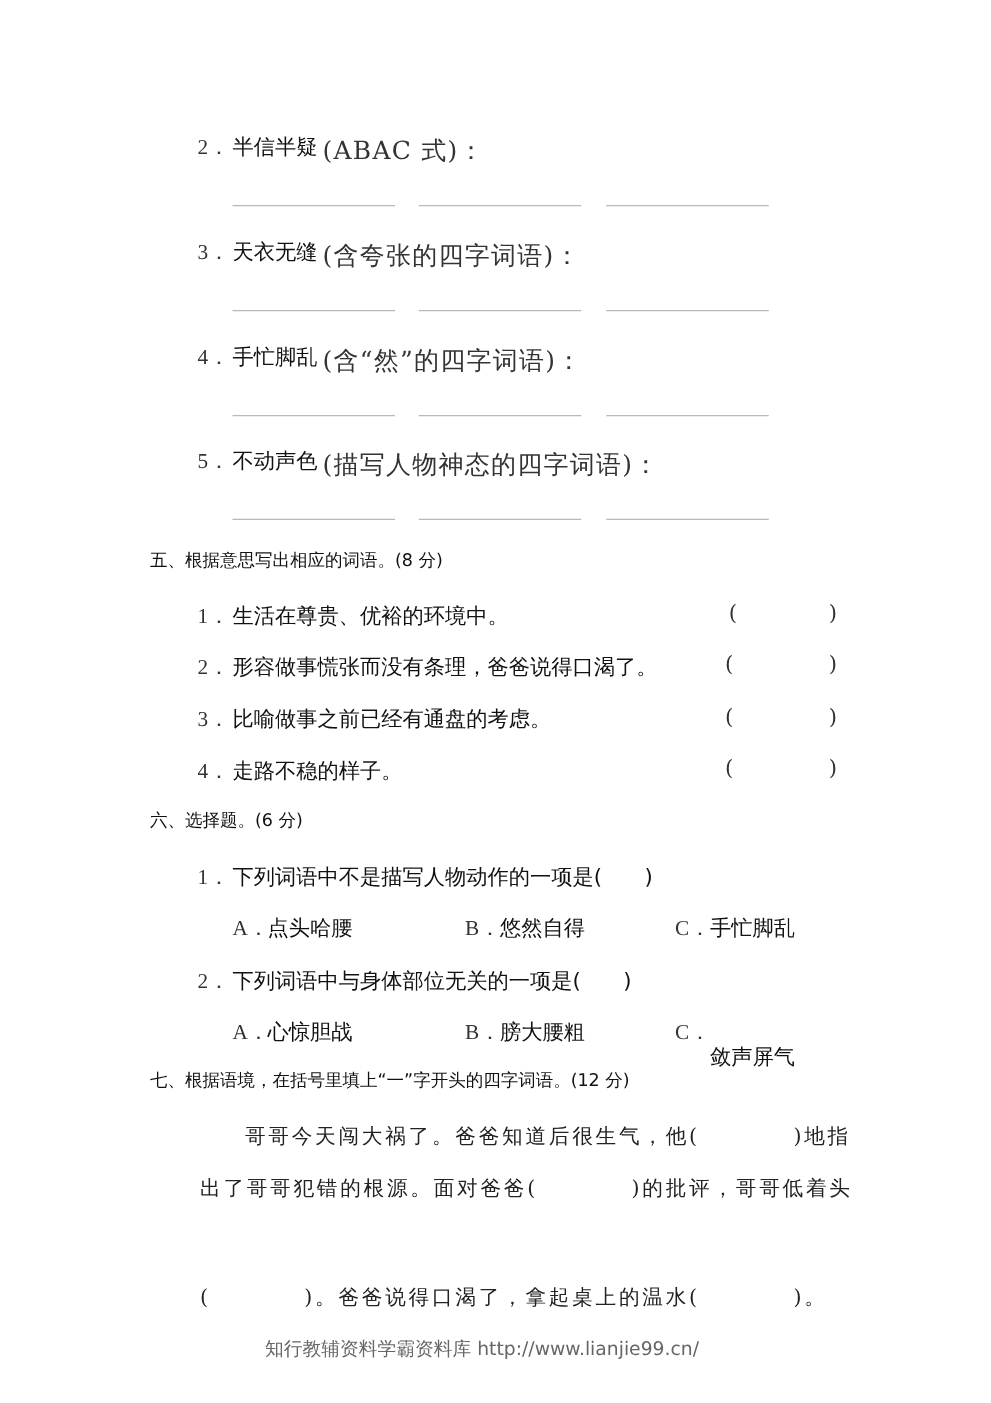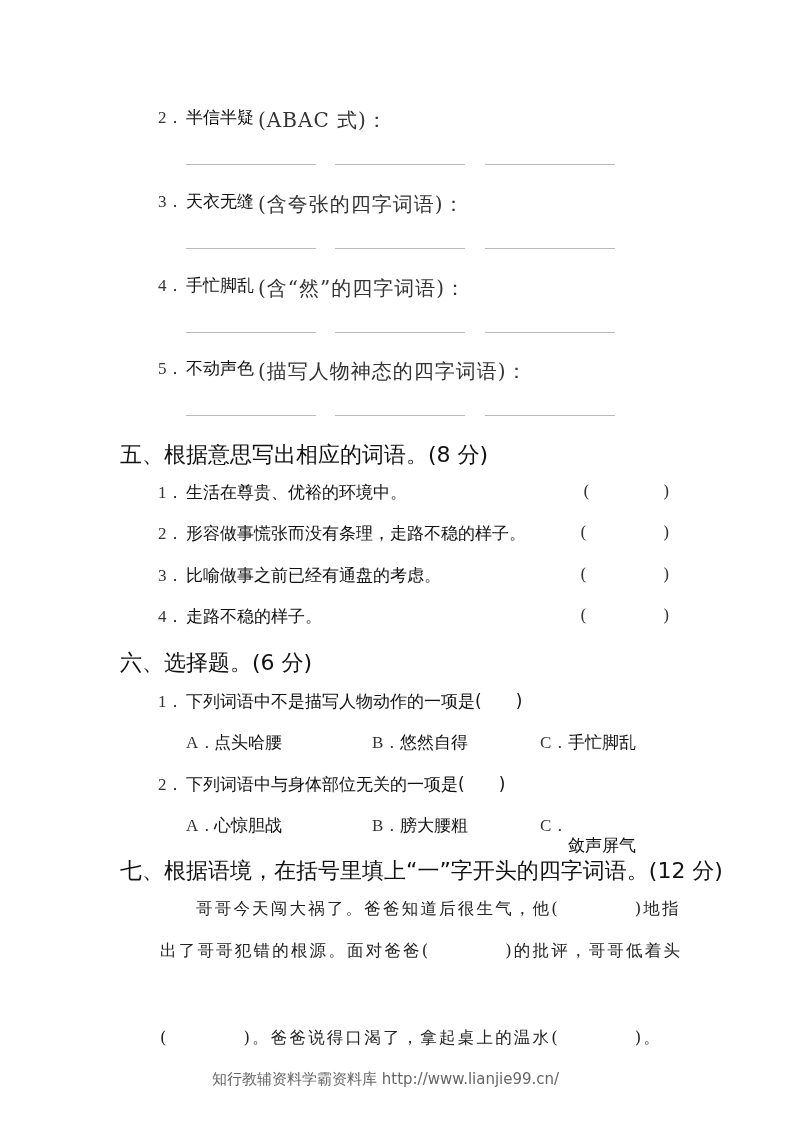--- a/index.html
+++ b/index.html
@@ -2,21 +2,21 @@
 <html><head>
   <meta charset="utf-8">
   <style>
     html, body { margin: 0; padding: 0; background: #ffffff; }
     body { width: 793px; height: 1122px; position: relative; overflow: hidden;
            font-family: "DejaVu Sans", sans-serif; color: #1a1a1a; }
     .abs { position: absolute; white-space: nowrap; }
     .num { font-family: "Liberation Serif", serif; font-size: 17px; color: #333; }
     .main { font-size: 17px; color: #111; }
     .note { font-family: "DejaVu Serif", serif; font-size: 20px; color: #333; letter-spacing: 1px; }
-    .sec { font-size: 22px; color: #111; }
+    .sec { font-size: 14px; color: #111; }
     .line { position: absolute; height: 0; border-top: 1px solid #b9b9b9; width: 130px; }
     .paren { font-family: "DejaVu Serif", serif; font-size: 17px; color: #333; }
     .para { font-family: "DejaVu Serif", serif; font-size: 16.5px; color: #222; letter-spacing: 2.2px; }
     .footer { font-size: 15px; color: #666; }
   </style>
 </head>
 <body>
 
 <div>
   <span class="abs num" style="left:158px; top:106px;">2．</span>
@@ -57,21 +57,21 @@
 <div class="abs sec" style="left:120px; top:440px;">五、根据意思写出相应的词语。(8 分)</div>
 
 <div>
   <span class="abs num" style="left:158px; top:481px;">1．</span>
   <span class="abs main" style="left:186px; top:481px;">生活在尊贵、优裕的环境中。</span>
   <span class="abs paren" style="left:583px; top:481px;">(</span>
   <span class="abs paren" style="left:663px; top:481px;">)</span>
 </div>
 <div>
   <span class="abs num" style="left:158px; top:522px;">2．</span>
-  <span class="abs main" style="left:186px; top:522px;">形容做事慌张而没有条理，走路不稳的样子。</span>
+  <span class="abs main" style="left:186px; top:522px;">形容做事慌张而没有条理，爸爸说得口渴了。</span>
   <span class="abs paren" style="left:580px; top:522px;">(</span>
   <span class="abs paren" style="left:663px; top:522px;">)</span>
 </div>
 <div>
   <span class="abs num" style="left:158px; top:564px;">3．</span>
   <span class="abs main" style="left:186px; top:564px;">比喻做事之前已经有通盘的考虑。</span>
   <span class="abs paren" style="left:580px; top:564px;">(</span>
   <span class="abs paren" style="left:663px; top:564px;">)</span>
 </div>
 <div>

